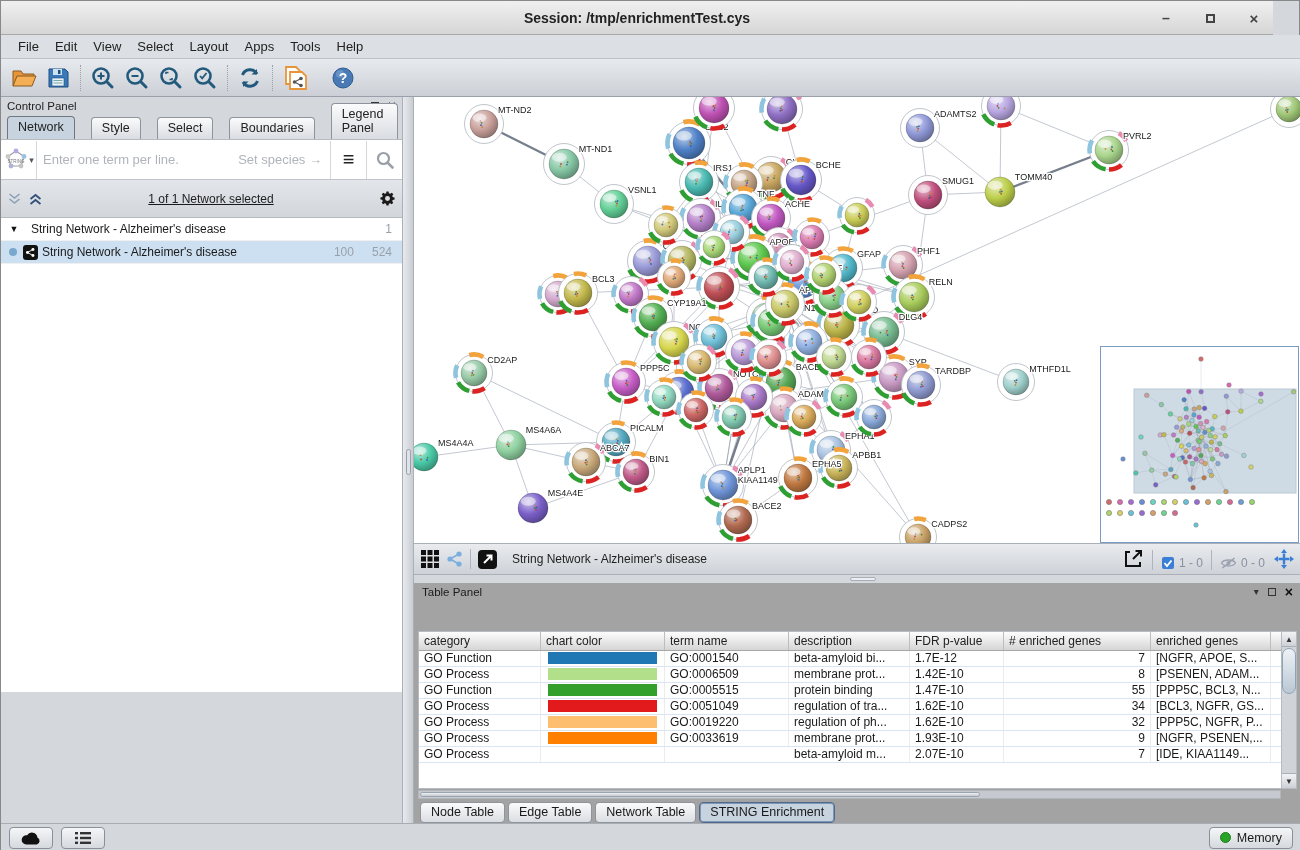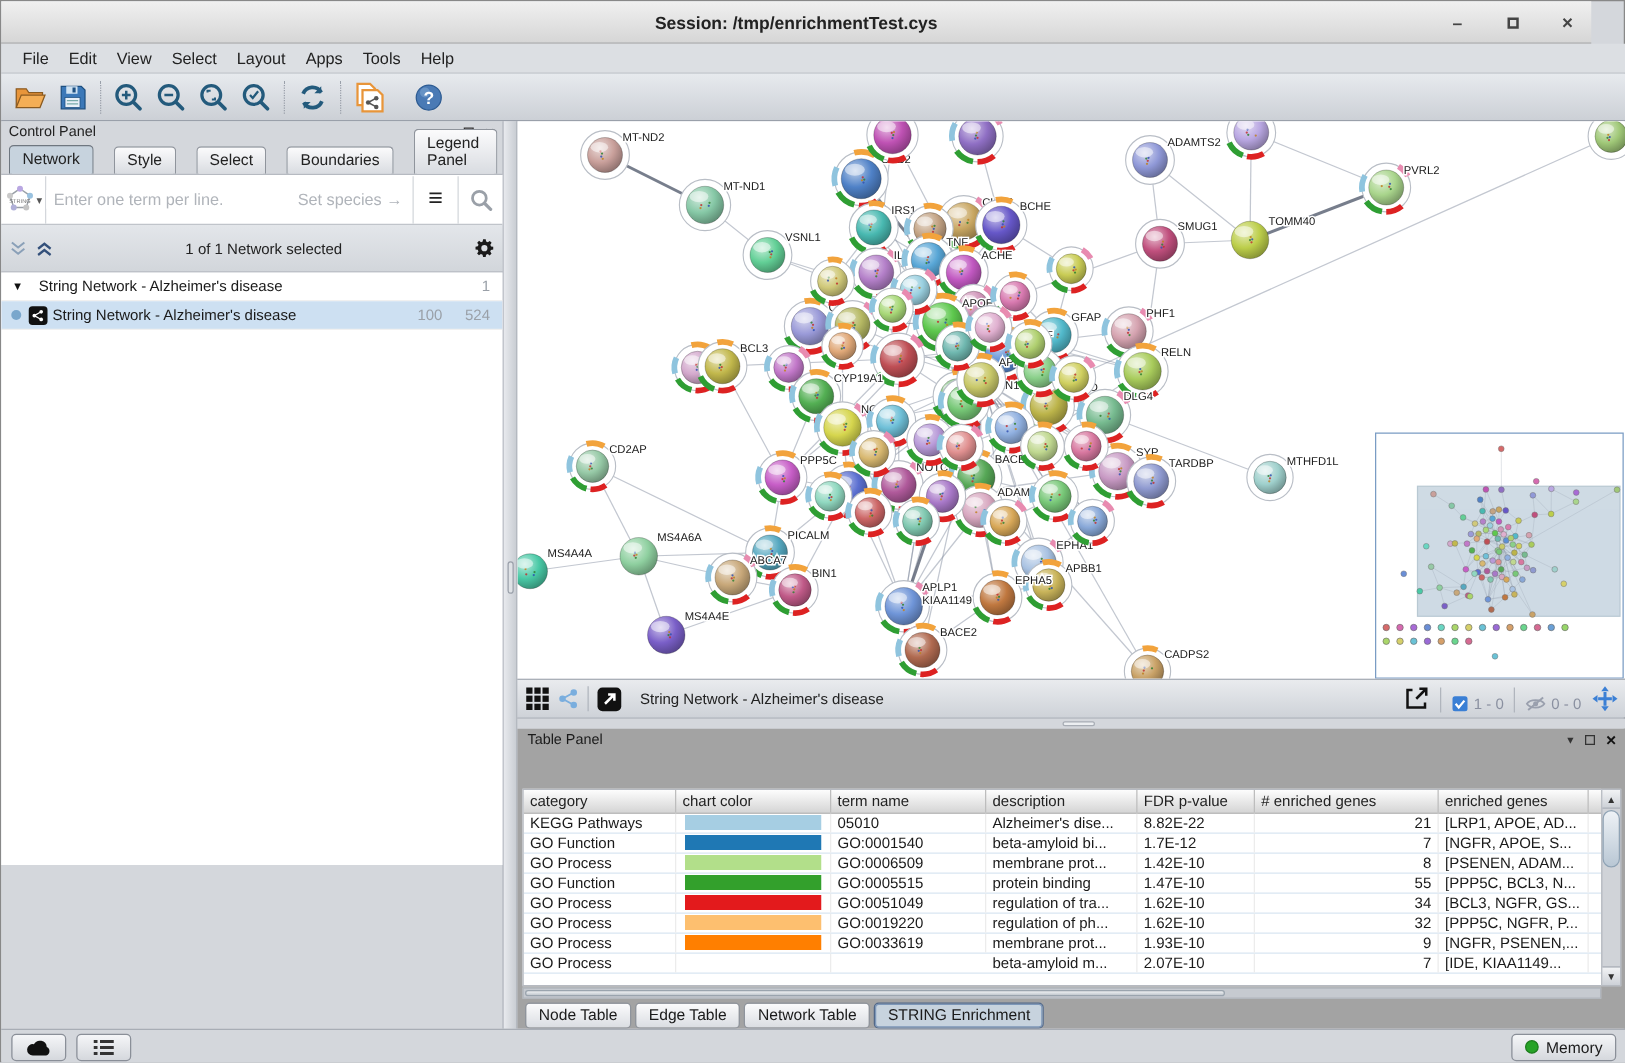--- a/index.html
+++ b/index.html
@@ -49,21 +49,21 @@
     background:linear-gradient(#fbfbfc,#d9dce1); font-size:12.5px; color:#222; }
   .tab.active { background:#c7d3de; border-color:#6f7780; padding-bottom:5px; }
   .stringbar { height:40px; background:#fff; border-bottom:1px solid #c0c4ca; display:flex; align-items:center; }
   .string-logo { width:36px; height:38px; display:flex; align-items:center; justify-content:center; border-right:1px solid #d4d7dc; }
   .string-input { flex:1; border:none; outline:none; font-size:13px; color:#333; padding:0 6px; min-width:10px;
     font-family:"Liberation Sans",sans-serif; }
   .string-input::placeholder { color:#b0b4ba; }
   .species-label { color:#b0b4ba; font-size:13px; padding-right:8px; white-space:nowrap; }
   .sb-btn { width:36px; height:38px; display:flex; align-items:center; justify-content:center; border-left:1px solid #d4d7dc; }
   .selbar { height:38px; display:flex; align-items:center; background:linear-gradient(#e3e6ea,#d2d6db);
-    border-bottom:1px solid #b6bac1; padding:0 6px; }
+    border-bottom:1px solid #b6bac1; padding:0 6px;text-decoration:underline; }
   .selbar .sel-text { flex:1; text-align:center; font-size:12px; color:#222; }
   .tree { background:#fff; height:474px; overflow:hidden; }
   .tree-row { height:23px; display:flex; align-items:center; font-size:12px; border-bottom:1px solid #f0f0f0; }
   .tree-row .expander { width:26px; text-align:center; font-size:9px; color:#111; }
   .tree-row .dot { width:8px; height:8px; border-radius:50%; background:#7aa7cc; margin:0 6px 0 8px; }
   .tree-row .count { margin-left:auto; color:#9aa0a8; padding-right:10px; display:flex; gap:18px; }
   .tree-row.selected { background:#cde0f2; }
   .tree-label { color:#1a1a1a; margin-left:4px; }
   .appicon { width:15px; height:15px; background:#111; border-radius:3px; display:flex; align-items:center; justify-content:center; }
 
@@ -2428,31 +2428,20 @@
               <div class="th" style="width: 122px;">category</div>
               <div class="th" style="width: 124px;">chart color</div>
               <div class="th" style="width: 124px;">term name</div>
               <div class="th" style="width: 121px;">description</div>
               <div class="th" style="width: 94px;">FDR p-value</div>
               <div class="th" style="width: 147px;"># enriched genes</div>
               <div class="th" style="width: 120px;">enriched genes</div>
             </div>
           <div class="tbody">
               <div class="trow">
-                <div class="td" style="width: 122px;">KEGG Pathways</div>
-                <div class="td" style="width: 124px; display: flex;">
-                  <div class="swatch" style="background: rgb(166, 206, 227);"></div>
-                </div>
-                <div class="td" style="width: 124px;">05010</div>
-                <div class="td" style="width: 121px;">Alzheimer's dise...</div>
-                <div class="td" style="width: 94px;">8.82E-22</div>
-                <div class="td num" style="width: 147px;">21</div>
-                <div class="td" style="width: 120px;">[LRP1, APOE, AD...</div>
-              </div>
-              <div class="trow">
                 <div class="td" style="width: 122px;">GO Function</div>
                 <div class="td" style="width: 124px; display: flex;">
                   <div class="swatch" style="background: rgb(31, 120, 180);"></div>
                 </div>
                 <div class="td" style="width: 124px;">GO:0001540</div>
                 <div class="td" style="width: 121px;">beta-amyloid bi...</div>
                 <div class="td" style="width: 94px;">1.7E-12</div>
                 <div class="td num" style="width: 147px;">7</div>
                 <div class="td" style="width: 120px;">[NGFR, APOE, S...</div>
               </div>

